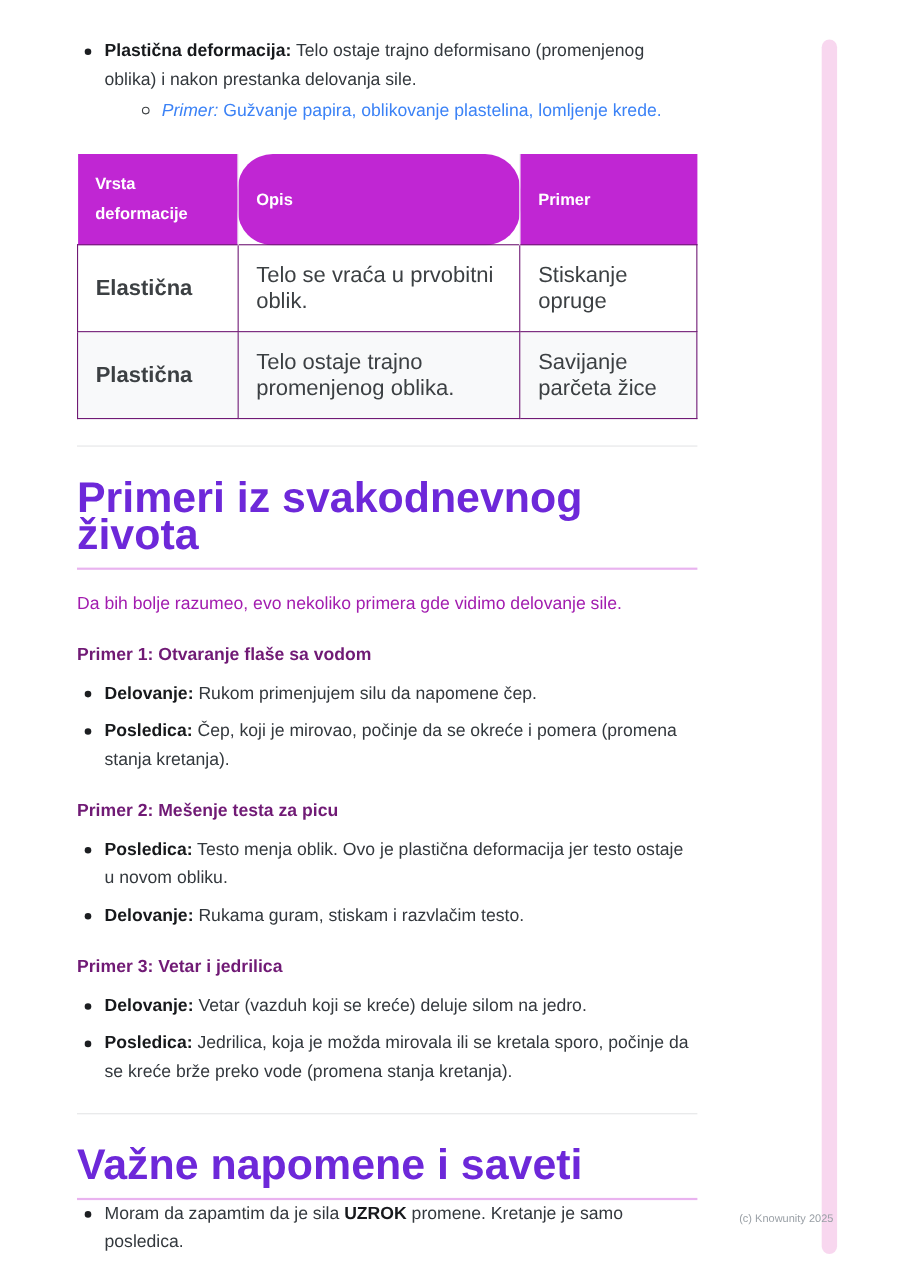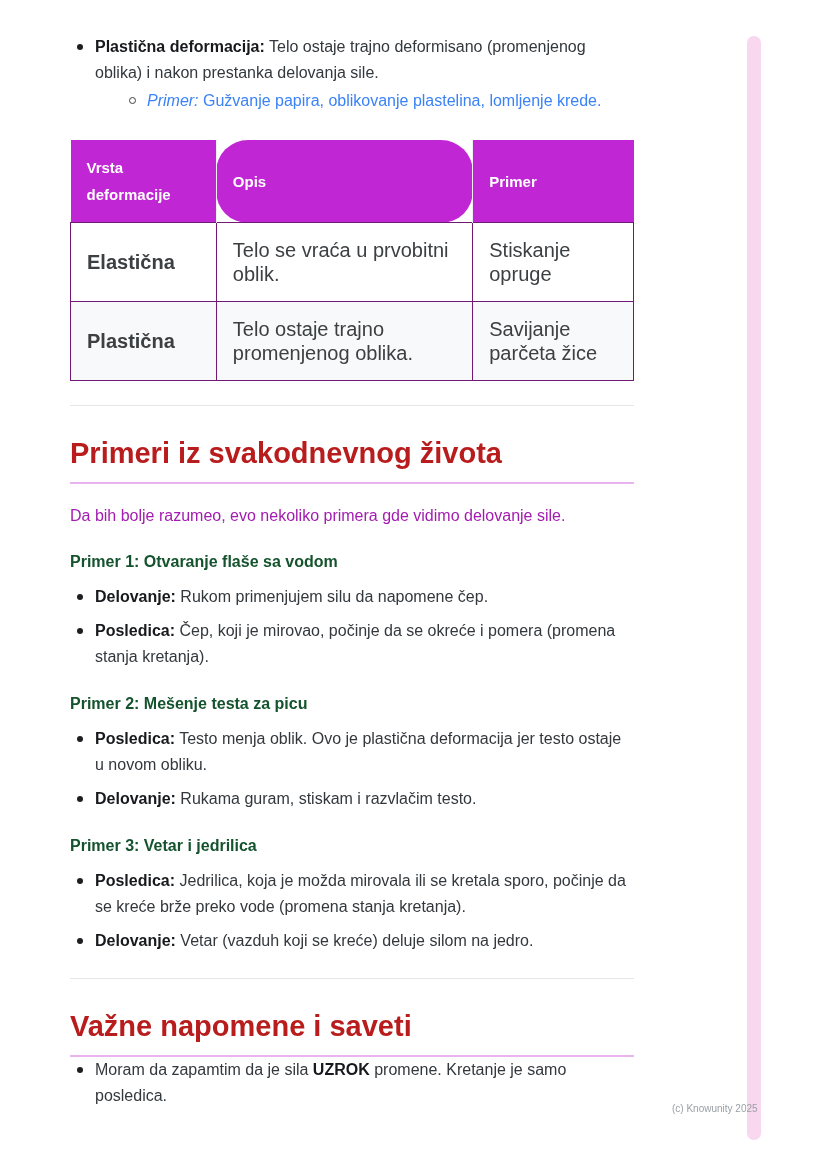--- a/index.html
+++ b/index.html
@@ -58,27 +58,27 @@
     font-size: 20px; color: #3c4043;
     padding: 15px 16px; line-height: 24px; vertical-align: middle;
     background: #ffffff;
   }
   .def-table tbody tr:nth-child(2) td { background: #f8f9fa; }
   .td-bold { font-weight: 700; color: #17191c; }
 
   hr.divider { border: none; border-top: 1px solid #e4e5e7; margin: 24px 0 0 0; }
 
   h2.section-title {
-    color: #b91c1c; font-size: 29px; line-height: 34px; font-weight: 700;
+    color: #6d28d9; font-size: 39px; line-height: 34px; font-weight: 700;
     margin: 30px 0 0 0; padding-bottom: 12px;
     border-bottom: 2px solid #e9b3ef;
   }
   p.intro { font-size: 16px; line-height: 24px; margin: 20px 0 0 0; color: #a21caf; }
   h3.example-heading {
-    font-size: 16px; line-height: 20px; font-weight: 700; color: #14532d;
+    font-size: 16px; line-height: 20px; font-weight: 700; color: #701a75;
     margin: 24px 0 12px 0;
   }
   .final-list { }
   .watermark {
     position: absolute; left: 672px; top: 1103px;
     font-size: 10px; color: #9aa0a6; z-index: 2; white-space: nowrap;
   }
 </style>
 </head>
 <body>
@@ -142,24 +142,24 @@
       <span class="b">Posledica:</span><span> Testo menja oblik. Ovo je plastična deformacija jer testo ostaje u novom obliku.</span>
     </li>
     <li>
       <span class="b">Delovanje:</span><span> Rukama guram, stiskam i razvlačim testo.</span>
     </li>
   </ul>
 
   <h3 class="example-heading">Primer 3: Vetar i jedrilica</h3>
   <ul class="l1">
     <li>
-      <span class="b">Posledica:</span><span> Jedrilica, koja je možda mirovala ili se kretala sporo, počinje da se kreće brže preko vode (promena stanja kretanja).</span>
+      <span class="b">Delovanje:</span><span> Vetar (vazduh koji se kreće) deluje silom na jedro.</span>
     </li>
     <li>
-      <span class="b">Delovanje:</span><span> Vetar (vazduh koji se kreće) deluje silom na jedro.</span>
+      <span class="b">Posledica:</span><span> Jedrilica, koja je možda mirovala ili se kretala sporo, počinje da se kreće brže preko vode (promena stanja kretanja).</span>
     </li>
   </ul>
 
   <hr class="divider">
 
   <h2 class="section-title">Važne napomene i saveti</h2>
 
   <ul class="l1 final-list">
     <li>
       <span>Moram da zapamtim da je sila </span><span class="b">UZROK</span><span> promene. Kretanje je samo posledica.</span>

